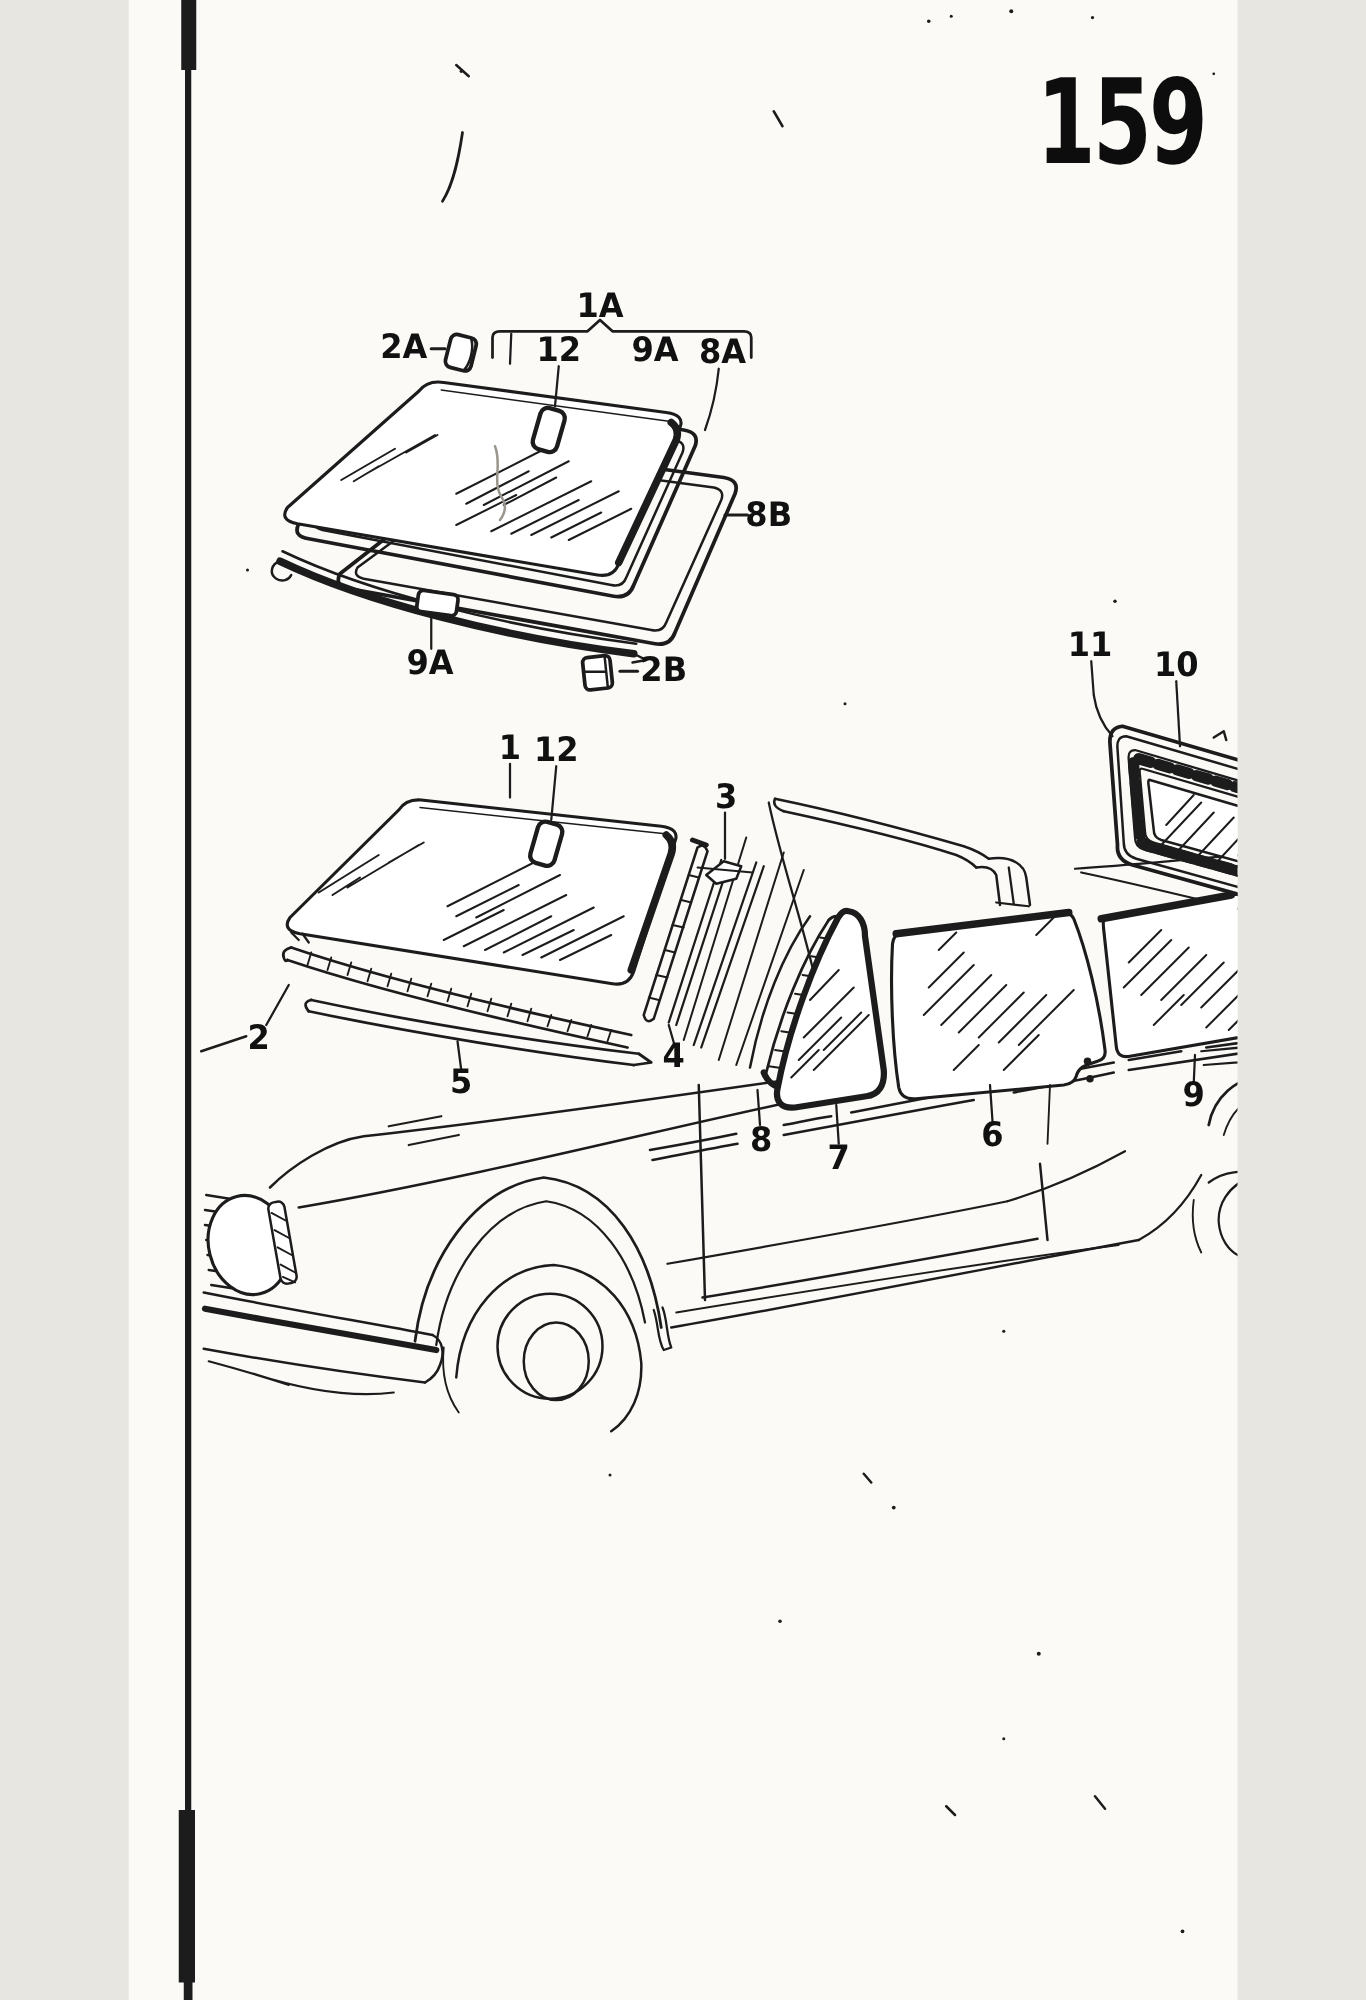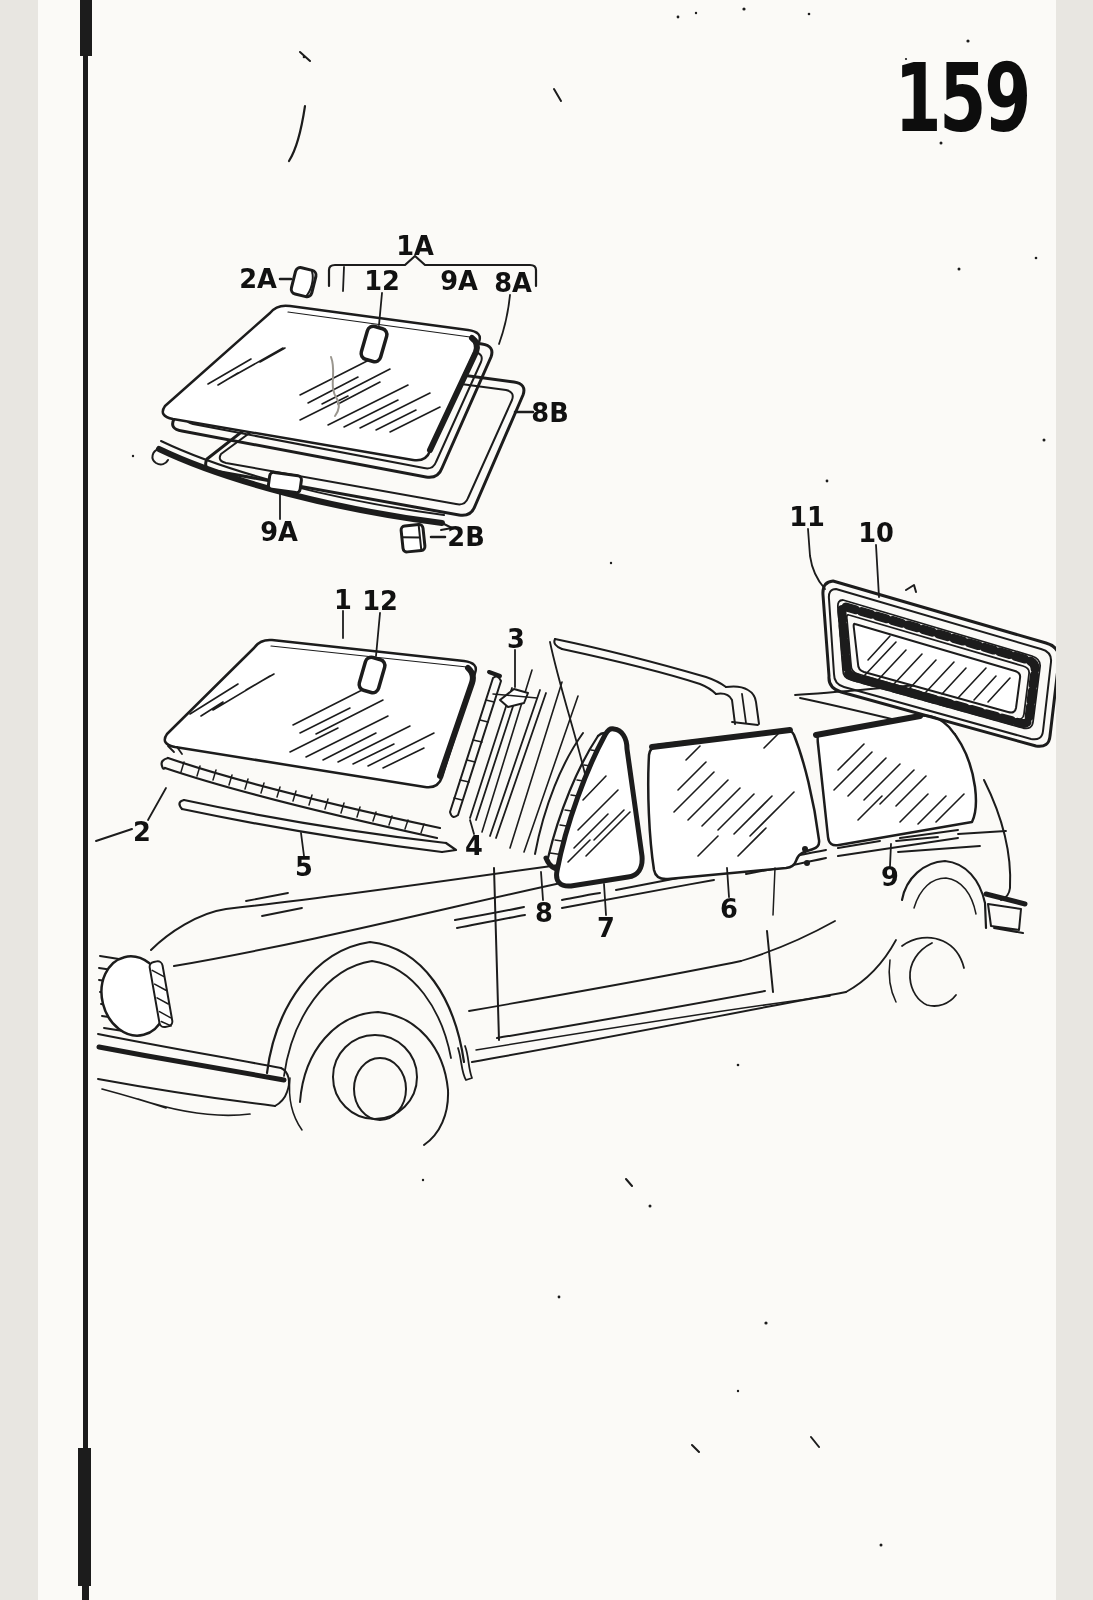--- a/index.html
+++ b/index.html
@@ -1,19 +1,19 @@
 <!DOCTYPE html>
 <html style="--ink: #1c1c1c; --paper: #fbfaf7;"><head>
 <meta charset="utf-8">
 <style>
   :root { --ink:#1c1c1c; --paper:#fbfaf7; }
   html,body { margin:0; padding:0; }
   body { background:#e8e6e1; font-family:"DejaVu Sans", sans-serif; }
   .page {
-    position:relative; width:1018px; height:1600px;
+    position:relative; width:887px; height:1600px;
     background:var(--paper); overflow:hidden; margin:0 auto;
   }
   svg.la { position:absolute; left:0; top:0; }
   svg.la path, svg.la line, svg.la circle, svg.la ellipse, svg.la rect, svg.la polyline {
     stroke:var(--ink); fill:none; stroke-linecap:round; stroke-linejoin:round;
   }
   svg.la .fw { fill:#fff; }
   svg.la .fi { fill:var(--ink); stroke:none; }
   svg.la .faint { stroke:#9a968e; }
   .page-number {

